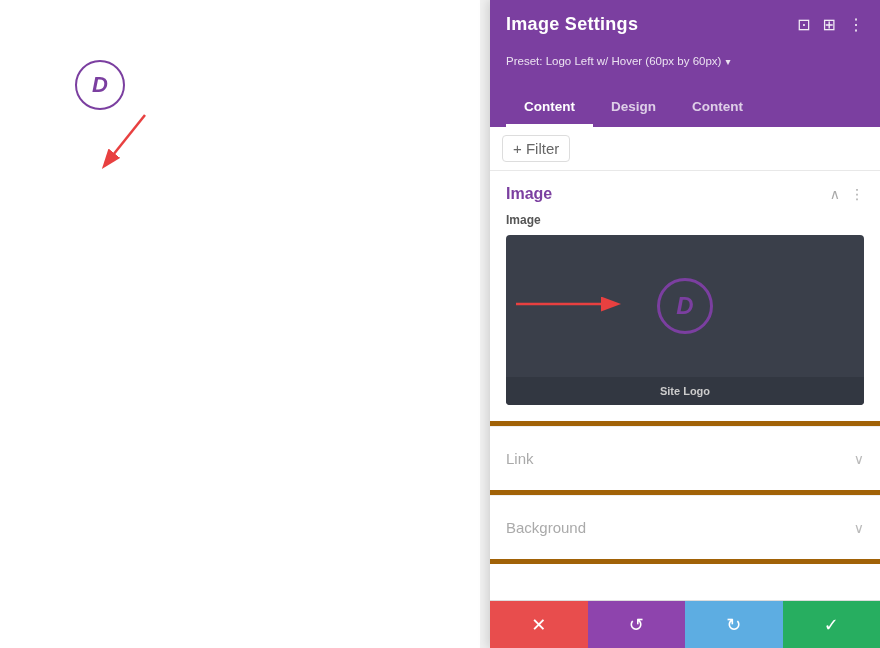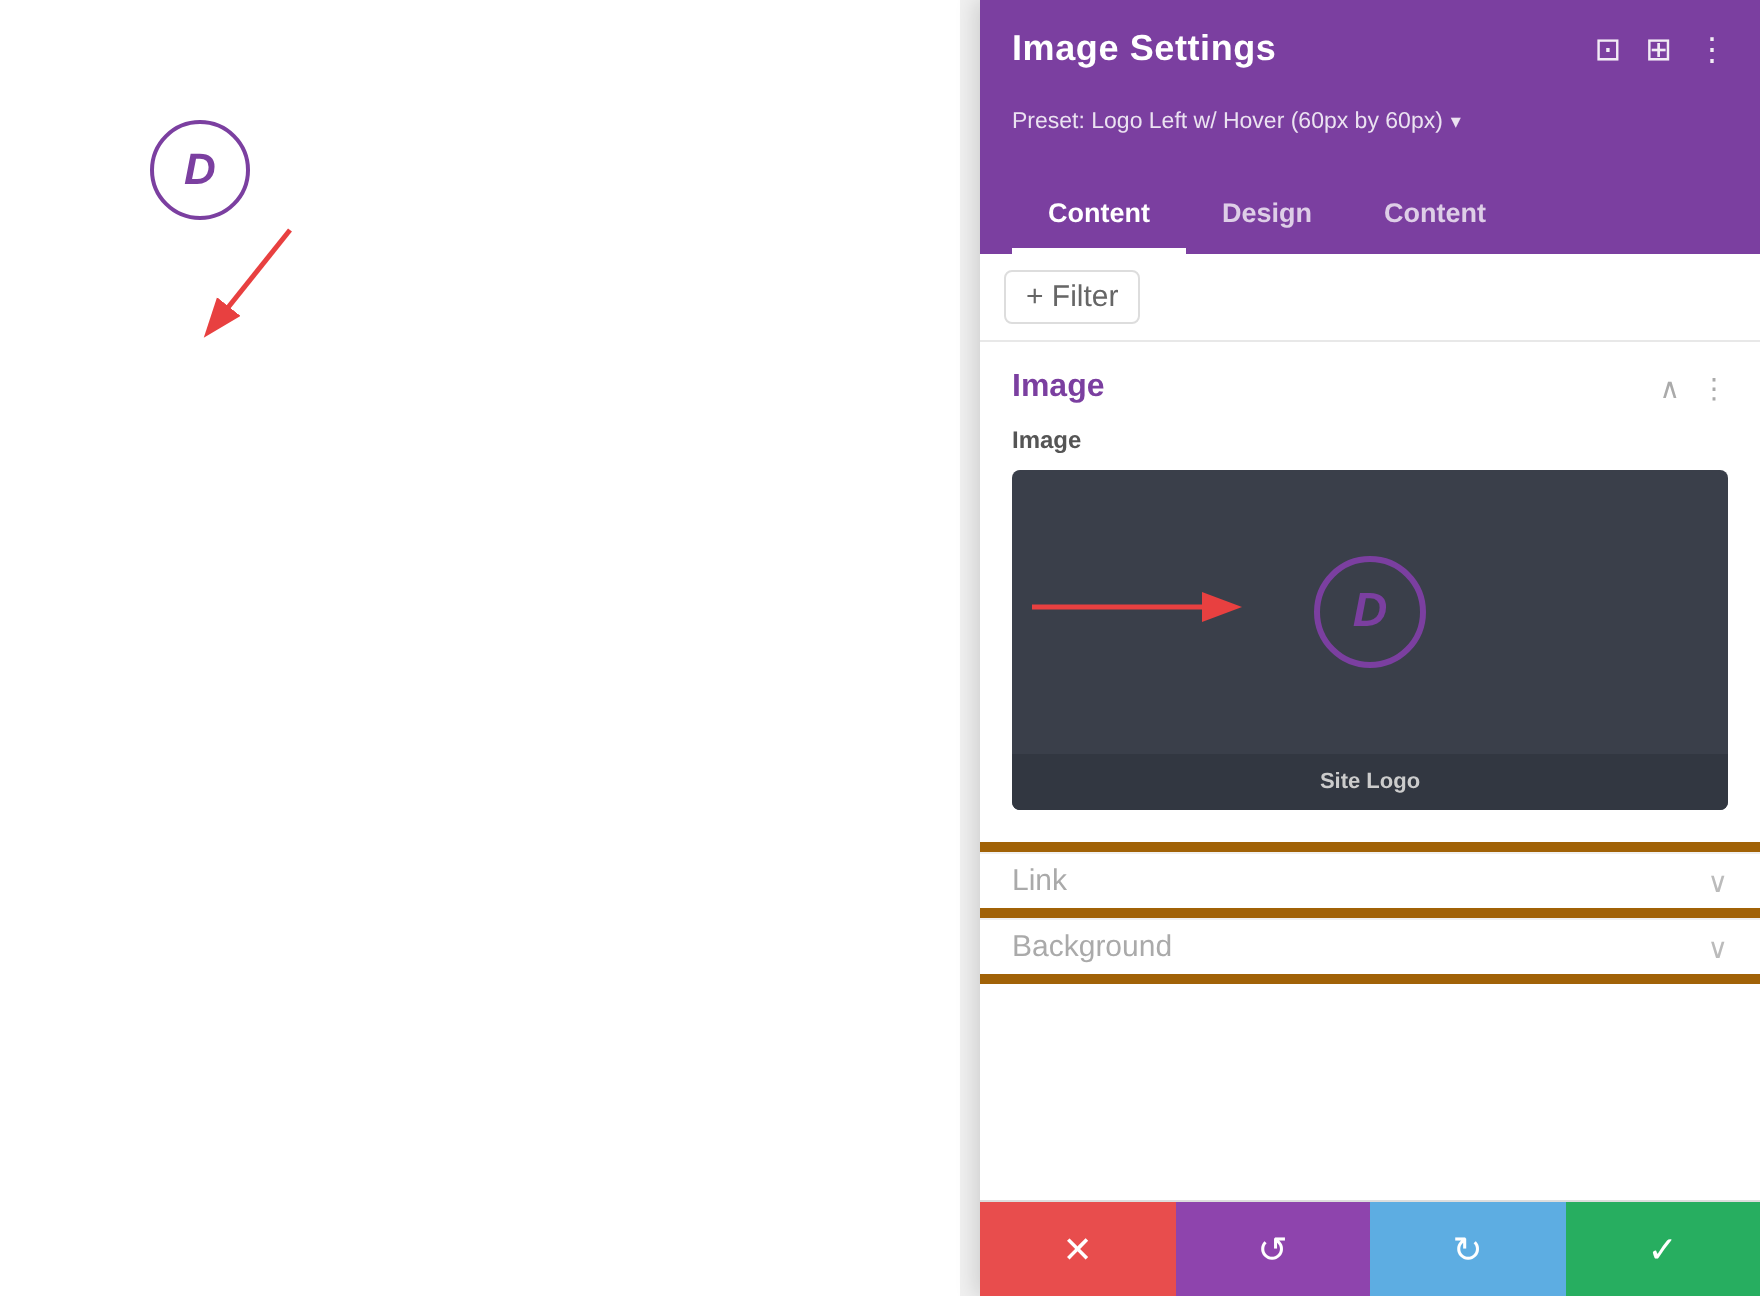--- a/index.html
+++ b/index.html
@@ -287,21 +287,21 @@
       color: #ccc;
       font-size: 11px;
       font-weight: 600;
     }
 
     
     .collapsible-row {
       display: flex;
       align-items: center;
       justify-content: space-between;
-      padding: 5px 16px;
+      padding: 23px 16px;
       border-top: 1px solid #f0f0f0;
       cursor: pointer;
     }
 
     .collapsible-label {
       font-size: 15px;
       color: #aaa;
       font-weight: 500;
     }
 

